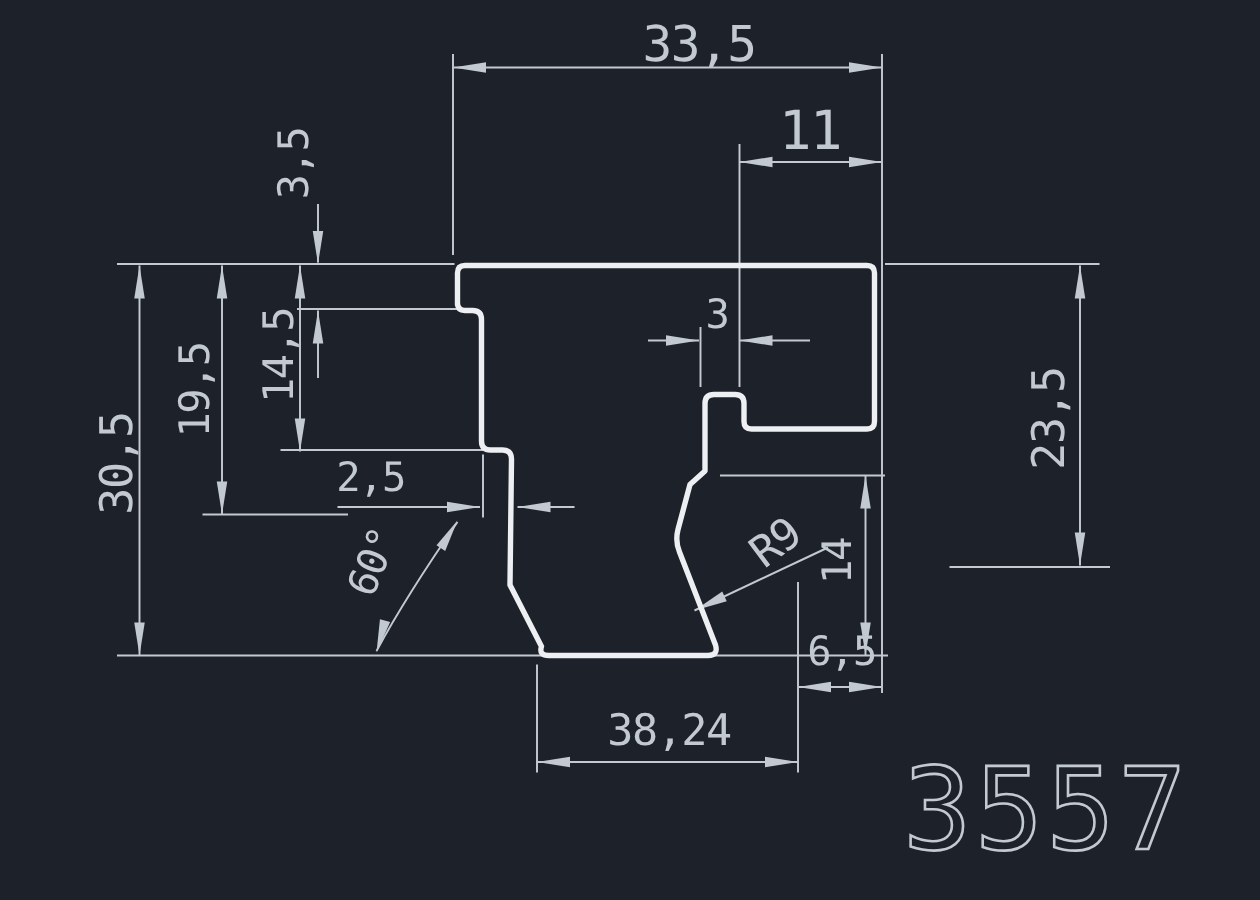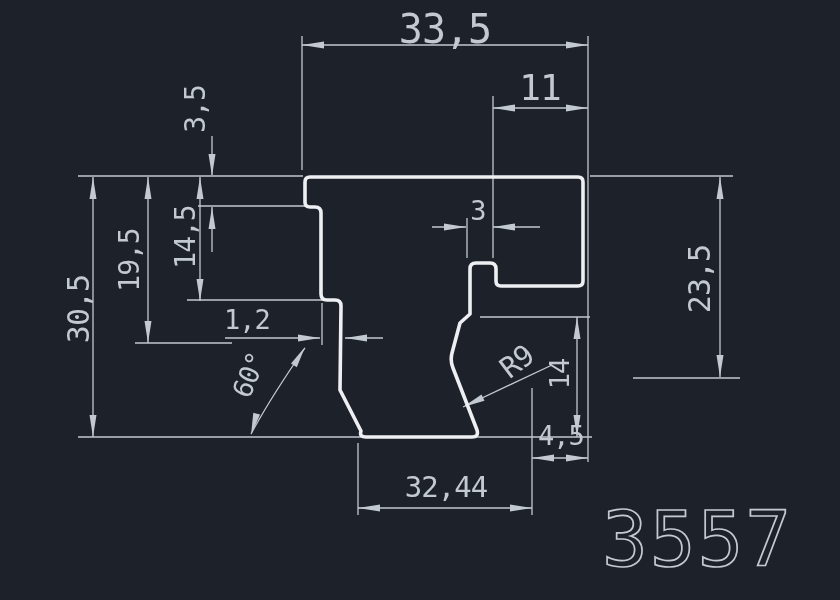--- a/index.html
+++ b/index.html
@@ -138,27 +138,27 @@
       L 340,390
       L 341,306 Q 341,300 335,300
       L 327,300 Q 321,300 321,294
       L 321,213 Q 321,207 315,207
       L 310,207 Q 305,207 305,202
       Z"></path>
 
     <text class="part-num" x="602" y="566" font-size="76">3557</text>
   </svg>
 
-  <div class="lbl" style="left:445px;top:29px;font-size:40px">33,5</div>
+  <div class="lbl" style="left:466px;top:29px;font-size:33px">33,5</div>
   <div class="lbl" style="left:540px;top:88px;font-size:36px">11</div>
   <div class="lbl r90" style="left:196px;top:109px;font-size:28px">3,5</div>
   <div class="lbl r90" style="left:186px;top:237px;font-size:28px">14,5</div>
   <div class="lbl r90" style="left:130px;top:260px;font-size:28px">19,5</div>
   <div class="lbl r90" style="left:79px;top:309px;font-size:30px">30,5</div>
   <div class="lbl r90" style="left:700px;top:279px;font-size:30px">23,5</div>
   <div class="lbl" style="left:478px;top:210px;font-size:27px">3</div>
-  <div class="lbl" style="left:247px;top:319px;font-size:27px">1,2</div>
+  <div class="lbl" style="left:247px;top:319px;font-size:27px">2,5</div>
   <div class="lbl" style="left:249px;top:375px;font-size:27px;transform:translate(-50%,-50%) rotate(-68deg)">60°</div>
   <div class="lbl" style="left:517px;top:362px;font-size:29px;transform:translate(-50%,-50%) rotate(-37deg)">R9</div>
   <div class="lbl r90" style="left:559px;top:374px;font-size:27px">14</div>
-  <div class="lbl" style="left:561px;top:435px;font-size:27px">4,5</div>
-  <div class="lbl" style="left:446px;top:487px;font-size:29px">32,44</div>
+  <div class="lbl" style="left:561px;top:435px;font-size:27px">6,5</div>
+  <div class="lbl" style="left:446px;top:487px;font-size:29px">38,24</div>
 </div>
 
 </body></html>

